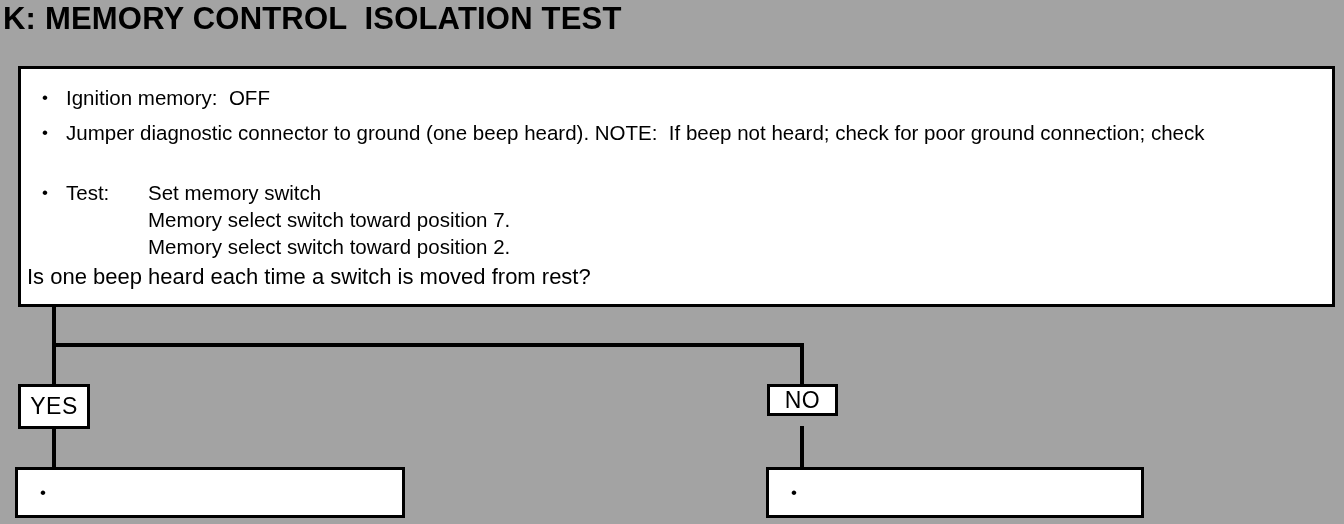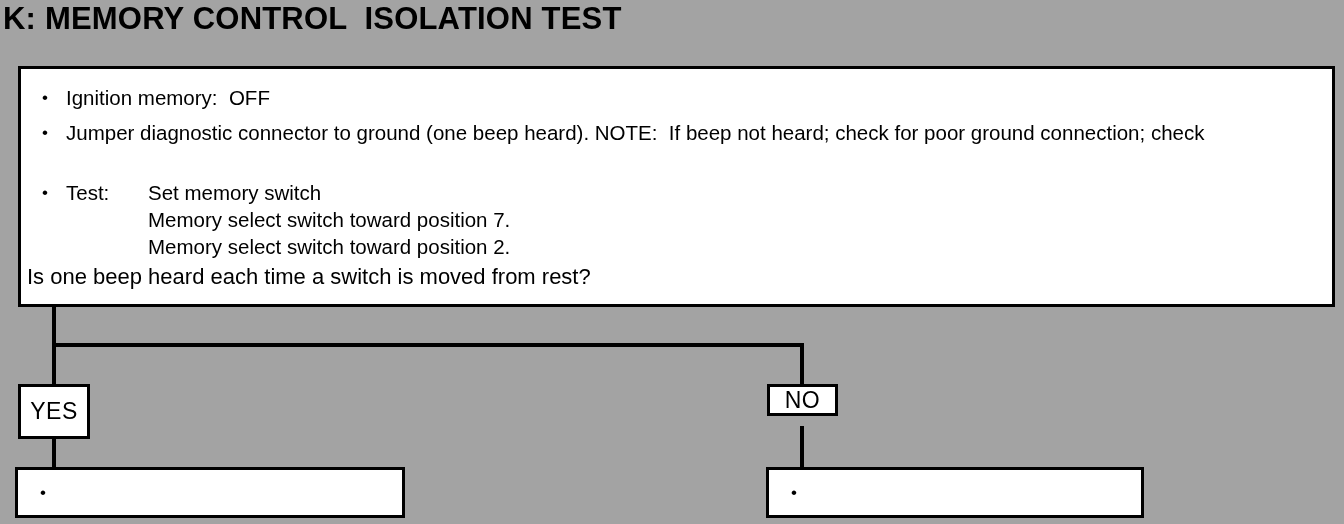--- a/index.html
+++ b/index.html
@@ -77,21 +77,21 @@
     align-items: center;
     font-size: 21px;
     white-space: pre;
   }
   .action .bullet-cell { margin-left: 22px; width: 30px; line-height: 21px; }
   #vline-main { left: 52px; top: 305px; width: 4px; height: 80px; }
   #hline-branch { left: 52px; top: 343px; width: 752px; height: 4px; }
   #vline-no { left: 800px; top: 343px; width: 4px; height: 44px; }
   #vline-yes-action { left: 52px; top: 426px; width: 4px; height: 44px; }
   #vline-no-action { left: 800px; top: 426px; width: 4px; height: 44px; }
-  #yes-box { left: 18px; top: 384px; width: 72px; height: 55px; }
+  #yes-box { left: 18px; top: 384px; width: 72px; height: 45px; }
   #no-box { left: 767px; top: 384px; width: 71px; height: 32px; }
   #yes-action-box { left: 15px; top: 467px; width: 390px; height: 51px; }
   #no-action-box { left: 766px; top: 467px; width: 378px; height: 51px; }
   #row-1 { left: 21px; top: 15px; }
   #row-2 { left: 21px; top: 50px; }
   #row-3 { left: 21px; top: 110px; }
 </style>
 </head>
 <body>
 

